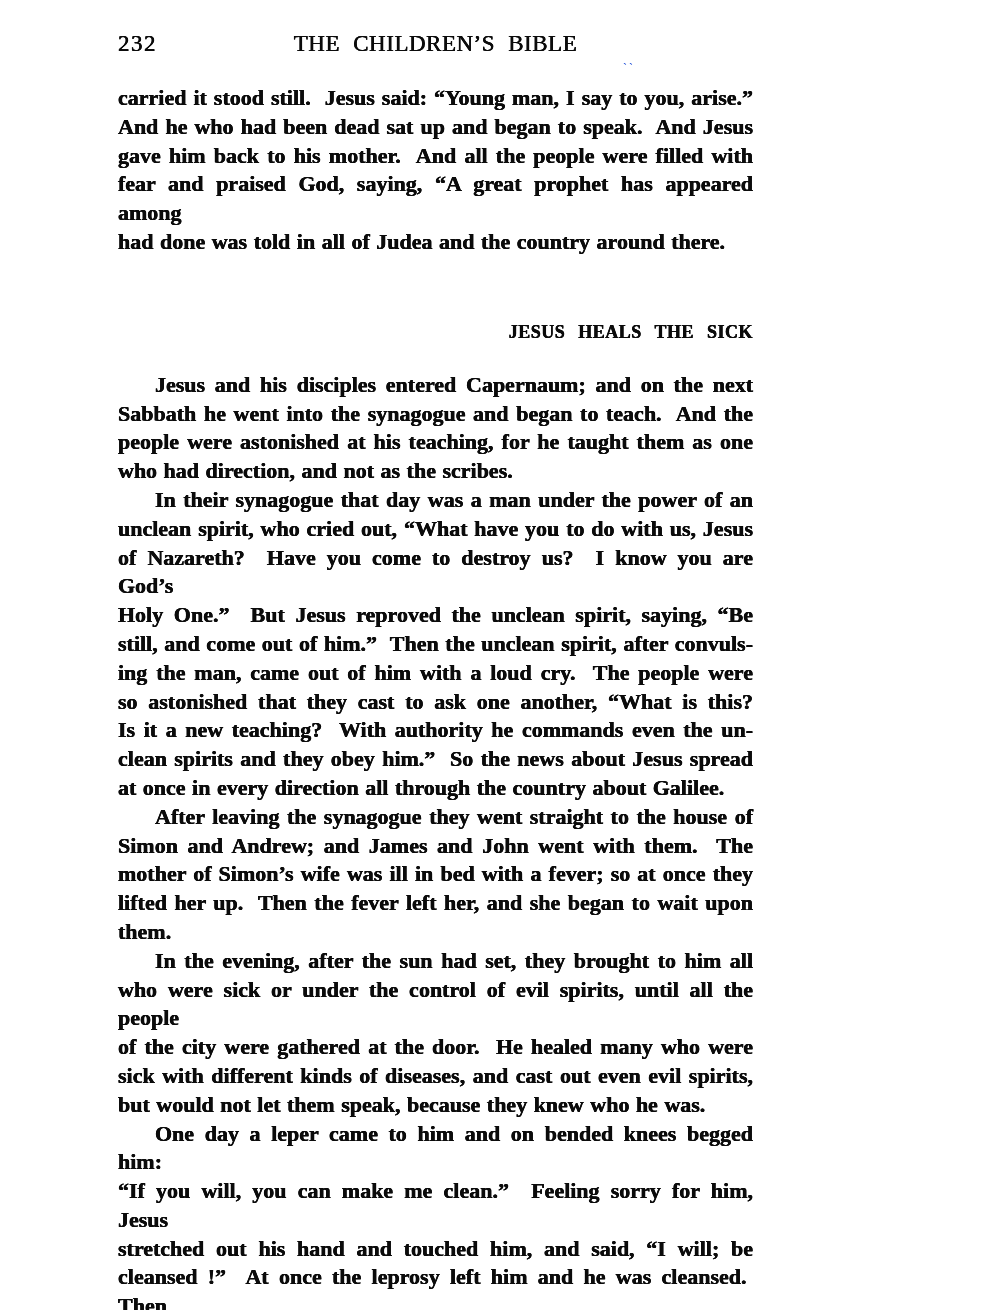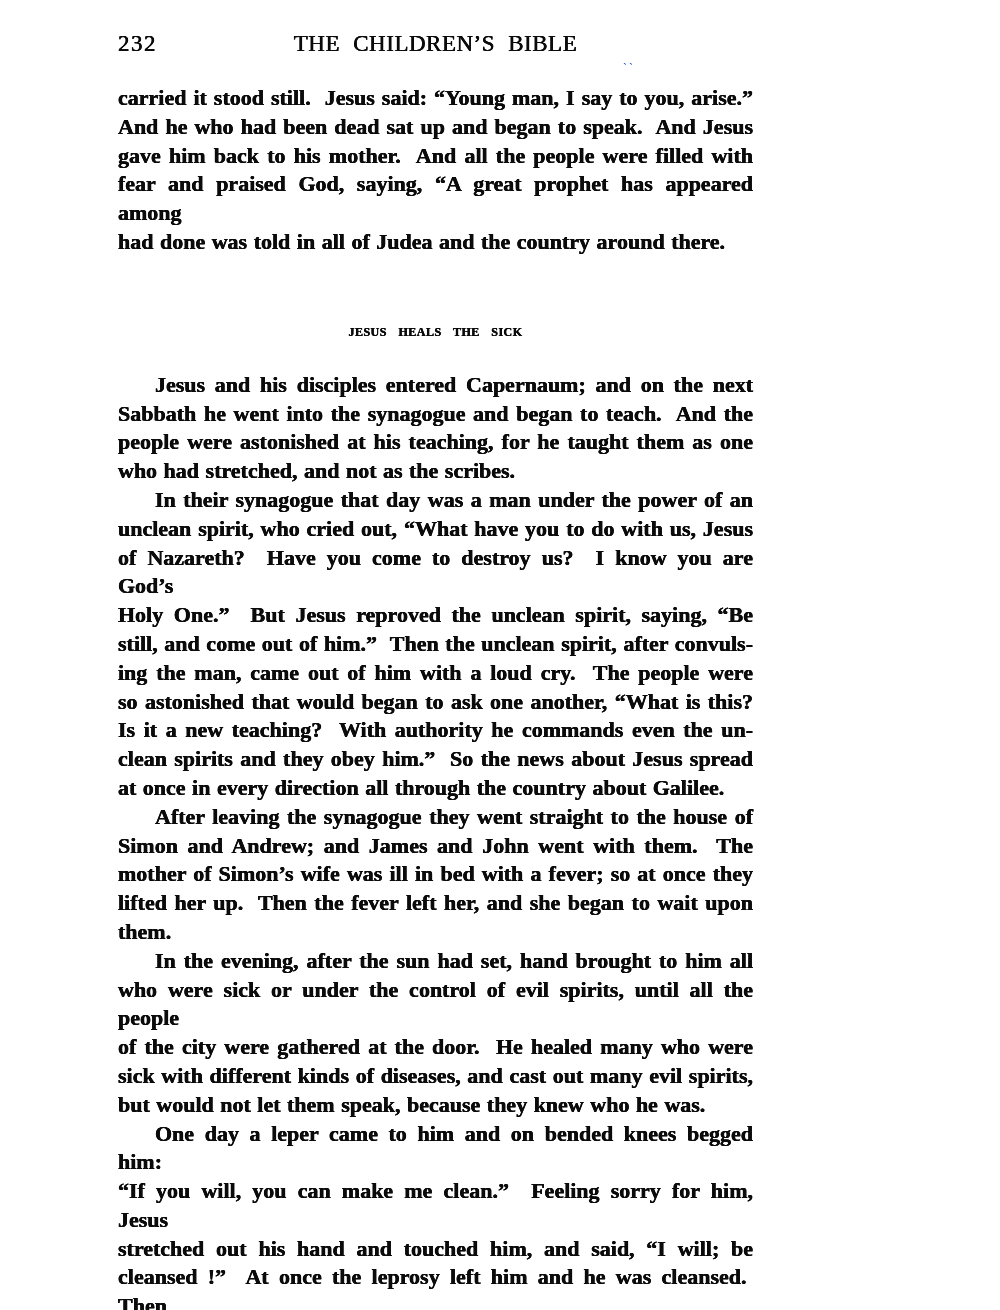--- a/index.html
+++ b/index.html
@@ -43,22 +43,22 @@
     left: 505px;
     top: 24px;
     font-size: 12px;
     letter-spacing: 2px;
     word-spacing: normal;
     color: #1d4ed8;
     text-shadow: none;
   }
   .body-text { font-size: 22px; font-weight: bold; }
   .section-heading {
-    text-align: center;
-    font-size: 12px;
+    text-align: right;
+    font-size: 18px;
     line-height: 24px;
     letter-spacing: 0.5px;
     word-spacing: 8px;
     margin: 63px 0 27px 0;
   }
   .paragraph { width: 100%; }
   .line {
     line-height: 28.8px;
     text-align: justify;
     text-align-last: justify;
@@ -83,46 +83,46 @@
         <div class="line">And he who had been dead sat up and began to speak.&nbsp; And Jesus</div>
         <div class="line">gave him back to his mother.&nbsp; And all the people were filled with</div>
         <div class="line">fear and praised God, saying, “A great prophet has appeared among</div>
         <div class="line last">had done was told in all of Judea and the country around there.</div>
       </div>
       <div class="section-heading">JESUS HEALS THE SICK</div>
       <div class="paragraph">
         <div class="line first">Jesus and his disciples entered Capernaum; and on the next</div>
         <div class="line">Sabbath he went into the synagogue and began to teach.&nbsp; And the</div>
         <div class="line">people were astonished at his teaching, for he taught them as one</div>
-        <div class="line last">who had stretched, and not as the scribes.</div>
+        <div class="line last">who had direction, and not as the scribes.</div>
       </div>
       <div class="paragraph">
         <div class="line first">In their synagogue that day was a man under the power of an</div>
         <div class="line">unclean spirit, who cried out, “What have you to do with us, Jesus</div>
         <div class="line">of Nazareth?&nbsp; Have you come to destroy us?&nbsp; I know you are God’s</div>
         <div class="line">Holy One.”&nbsp; But Jesus reproved the unclean spirit, saying, “Be</div>
         <div class="line">still, and come out of him.”&nbsp; Then the unclean spirit, after convuls-</div>
         <div class="line">ing the man, came out of him with a loud cry.&nbsp; The people were</div>
-        <div class="line">so astonished that would began to ask one another, “What is this?</div>
+        <div class="line">so astonished that they cast to ask one another, “What is this?</div>
         <div class="line">Is it a new teaching?&nbsp; With authority he commands even the un-</div>
         <div class="line">clean spirits and they obey him.”&nbsp; So the news about Jesus spread</div>
         <div class="line last">at once in every direction all through the country about Galilee.</div>
       </div>
       <div class="paragraph">
         <div class="line first">After leaving the synagogue they went straight to the house of</div>
         <div class="line">Simon and Andrew; and James and John went with them.&nbsp; The</div>
         <div class="line">mother of Simon’s wife was ill in bed with a fever; so at once they</div>
         <div class="line">lifted her up.&nbsp; Then the fever left her, and she began to wait upon</div>
         <div class="line last">them.</div>
       </div>
       <div class="paragraph">
-        <div class="line first">In the evening, after the sun had set, hand brought to him all</div>
+        <div class="line first">In the evening, after the sun had set, they brought to him all</div>
         <div class="line">who were sick or under the control of evil spirits, until all the people</div>
         <div class="line">of the city were gathered at the door.&nbsp; He healed many who were</div>
-        <div class="line">sick with different kinds of diseases, and cast out many evil spirits,</div>
+        <div class="line">sick with different kinds of diseases, and cast out even evil spirits,</div>
         <div class="line last">but would not let them speak, because they knew who he was.</div>
       </div>
       <div class="paragraph justify-last">
         <div class="line first">One day a leper came to him and on bended knees begged him:</div>
         <div class="line">“If you will, you can make me clean.”&nbsp; Feeling sorry for him, Jesus</div>
         <div class="line">stretched out his hand and touched him, and said, “I will; be</div>
         <div class="line">cleansed !”&nbsp; At once the leprosy left him and he was cleansed.&nbsp; Then</div>
         <div class="line last">Jesus, after strictly warning him, sent him away with the command,</div>
       </div>
     </div>

